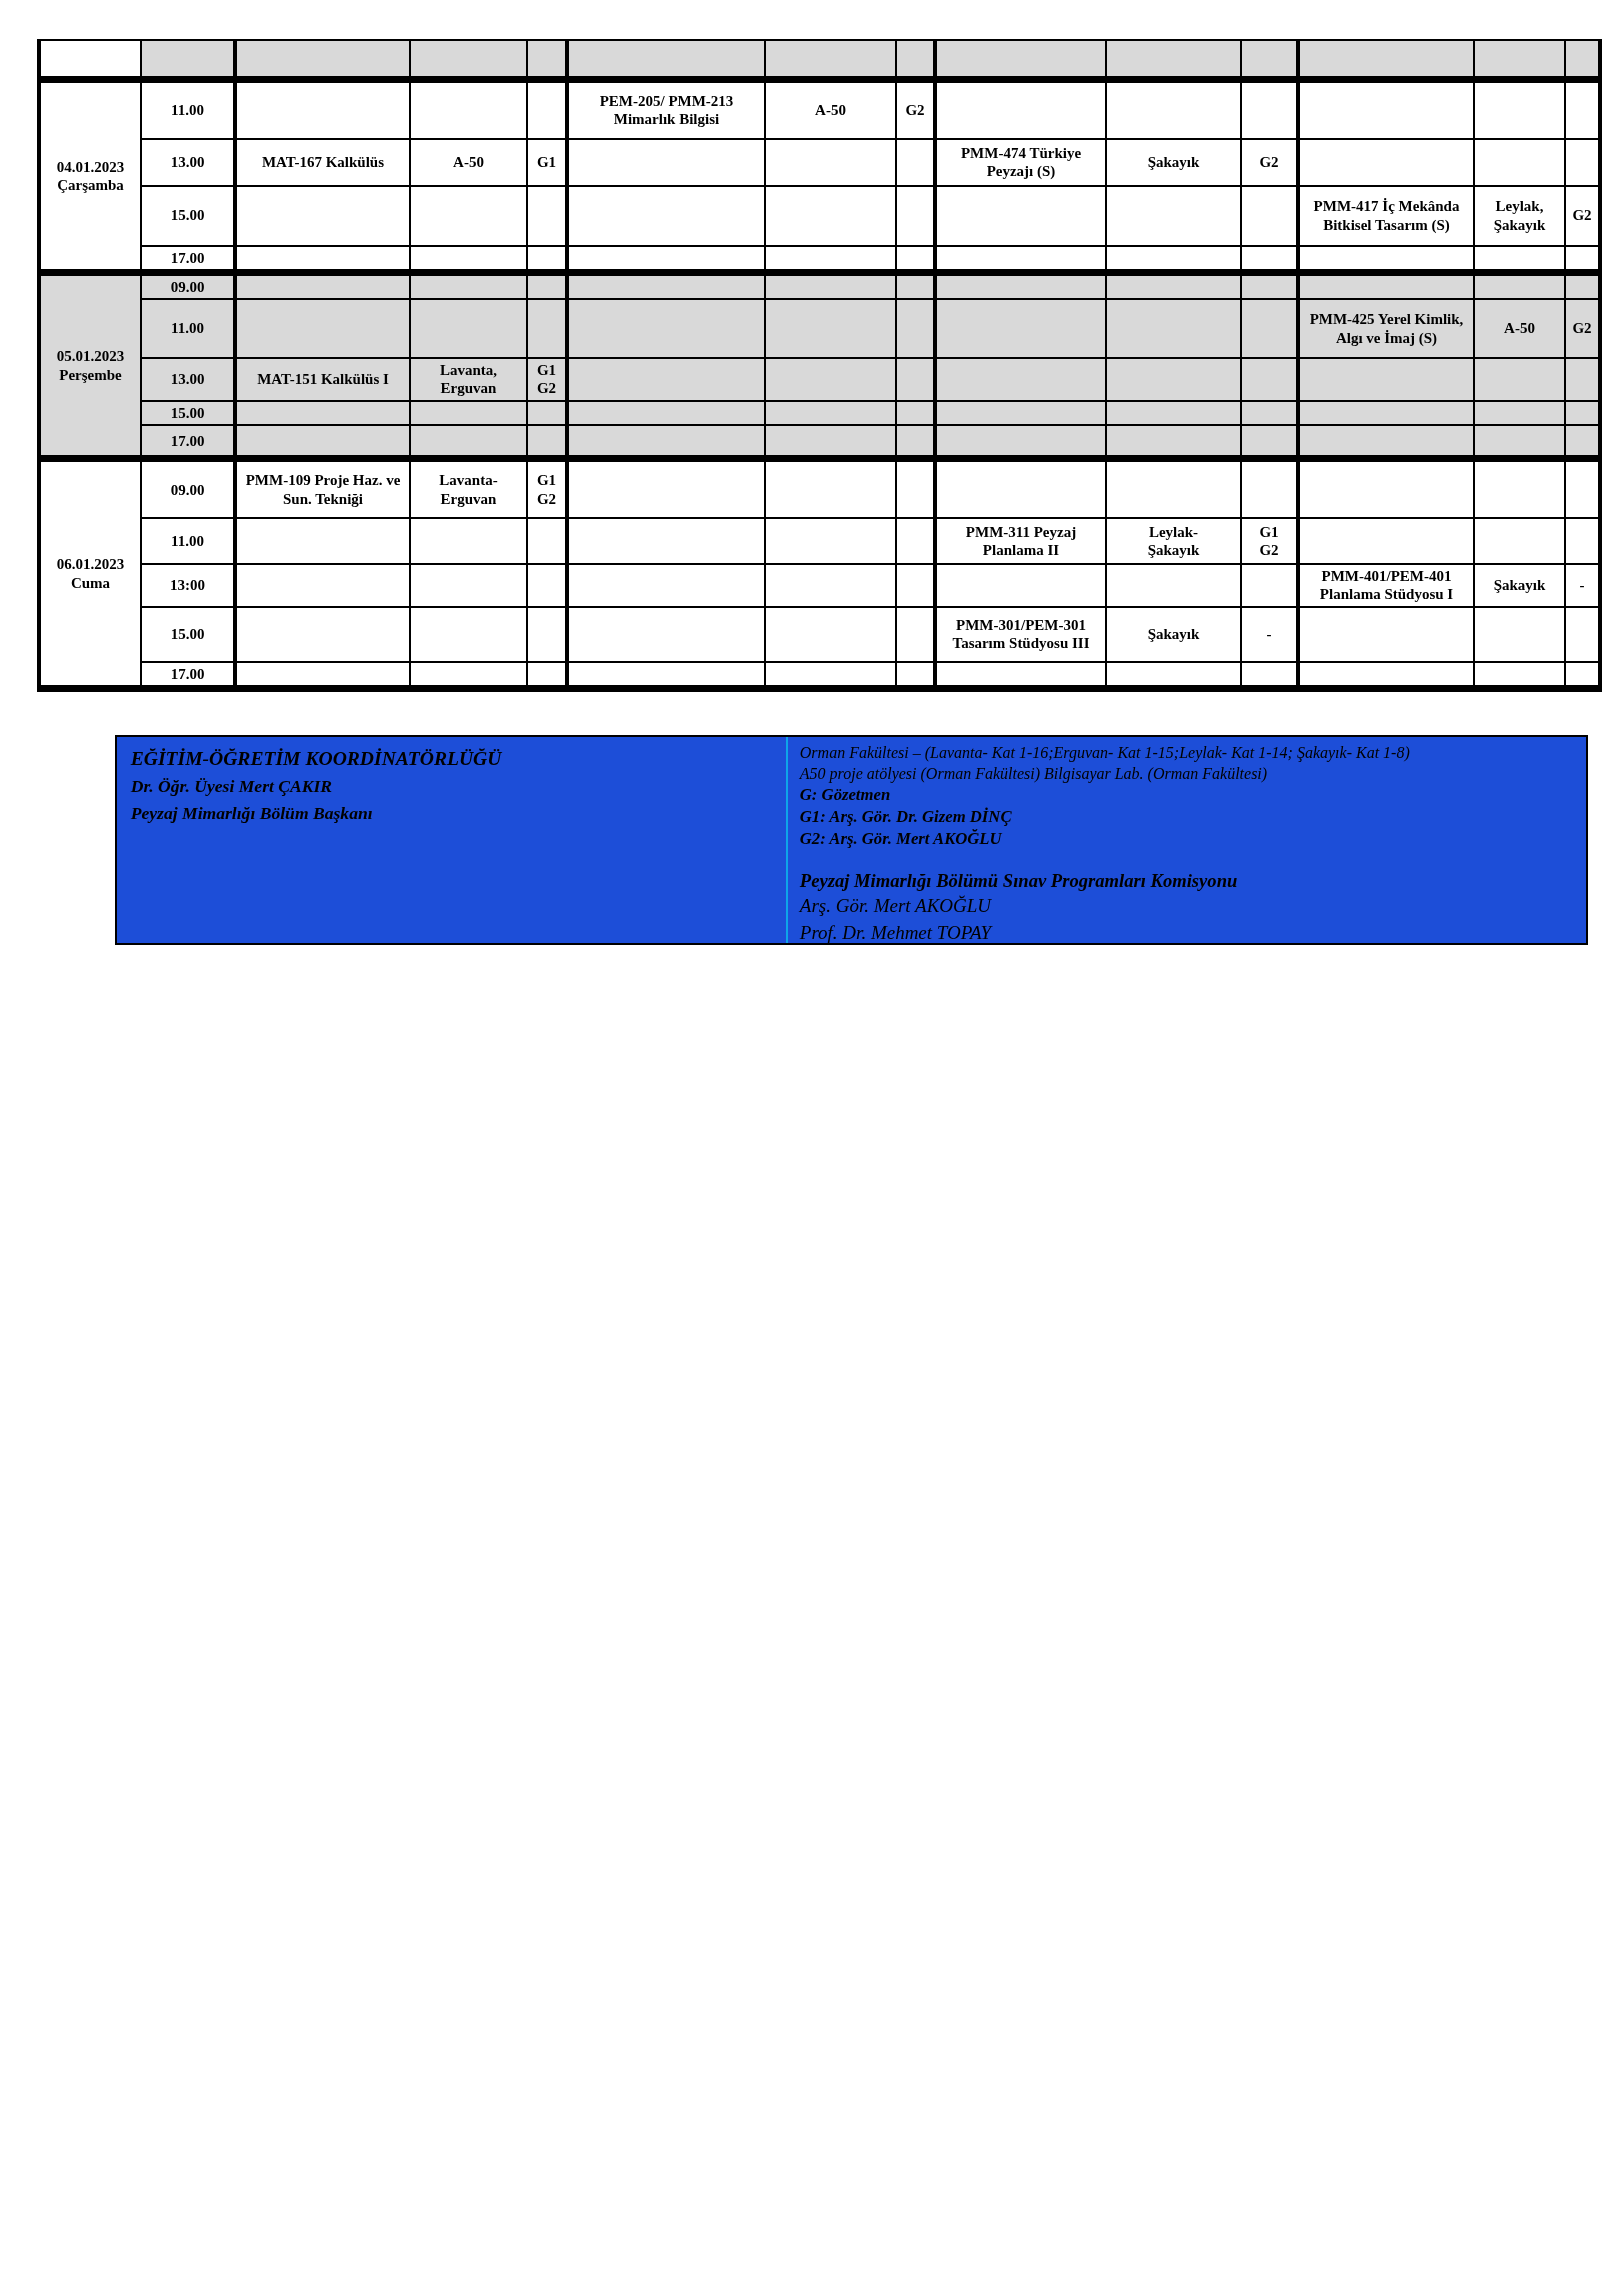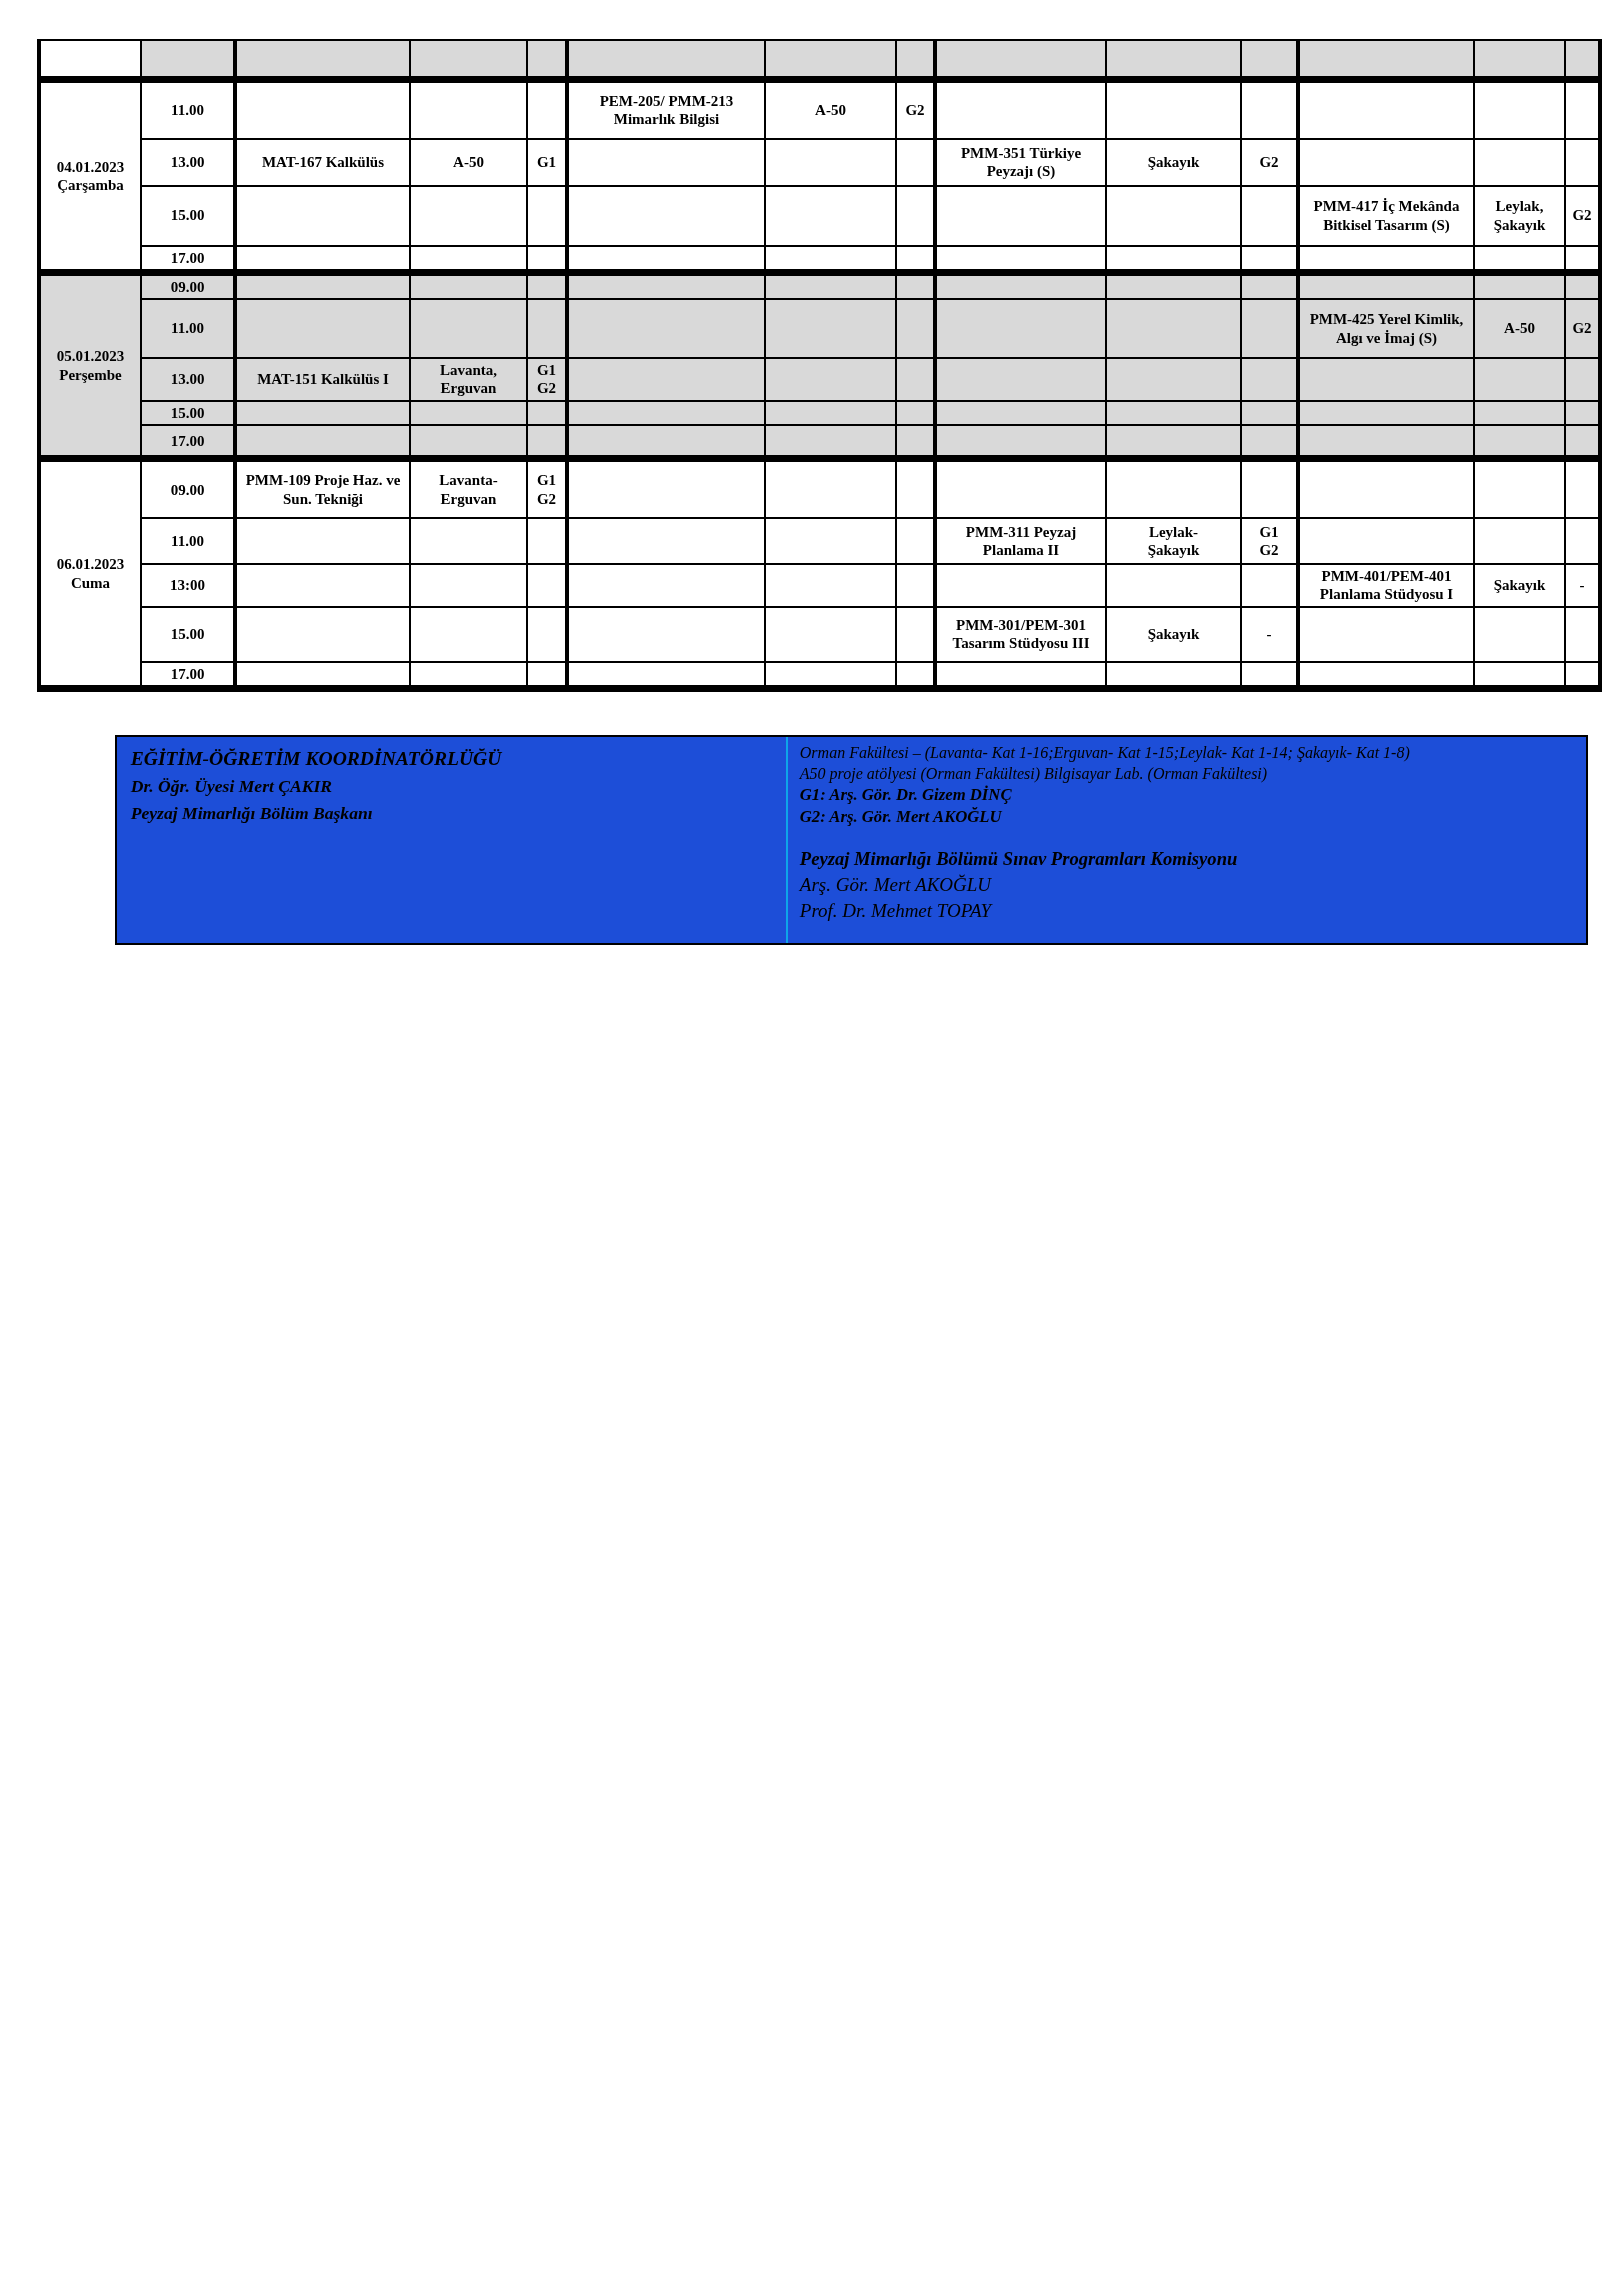--- a/index.html
+++ b/index.html
@@ -97,21 +97,21 @@
       <td></td>
     </tr>
     <tr style="height:47px">
       <td class="time-cell">13.00</td>
       <td class="g">MAT-167 Kalkülüs</td>
       <td>A-50</td>
       <td>G1</td>
       <td class="g"></td>
       <td></td>
       <td></td>
-      <td class="g">PMM-351 Türkiye Peyzajı (S)</td>
+      <td class="g">PMM-474 Türkiye Peyzajı (S)</td>
       <td>Şakayık</td>
       <td>G2</td>
       <td class="g"></td>
       <td></td>
       <td></td>
     </tr>
     <tr style="height:60px">
       <td class="time-cell">15.00</td>
       <td class="g"></td>
       <td></td>
@@ -309,20 +309,21 @@
 
   <div class="footer">
     <div class="f-left">
       <div class="fl1">EĞİTİM-ÖĞRETİM KOORDİNATÖRLÜĞÜ</div>
       <div class="fl2">Dr. Öğr. Üyesi Mert ÇAKIR</div>
       <div class="fl2">Peyzaj Mimarlığı Bölüm Başkanı</div>
     </div>
     <div class="f-right">
       <div class="loc">Orman Fakültesi – (Lavanta- Kat 1-16;Erguvan- Kat 1-15;Leylak- Kat 1-14; Şakayık- Kat 1-8)</div>
       <div class="loc">A50 proje atölyesi (Orman Fakültesi) Bilgisayar Lab. (Orman Fakültesi)</div>
+      <div class="leg">G: Gözetmen</div>
       <div class="leg">G1: Arş. Gör. Dr. Gizem DİNÇ</div>
       <div class="leg">G2: Arş. Gör. Mert AKOĞLU</div>
       <div class="kom-t">Peyzaj Mimarlığı Bölümü Sınav Programları Komisyonu</div>
       <div class="kom-m">Arş. Gör. Mert AKOĞLU</div>
       <div class="kom-m">Prof. Dr. Mehmet TOPAY</div>
     </div>
   </div>
 
 </div>
 

